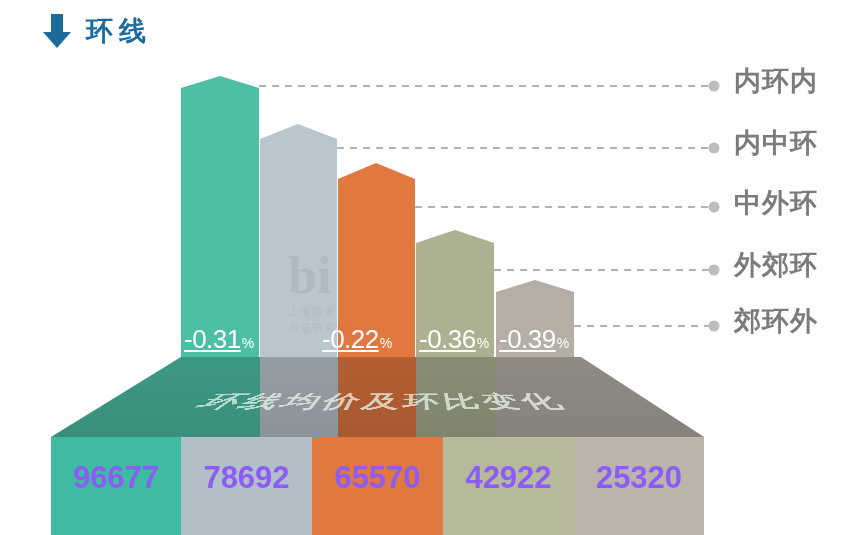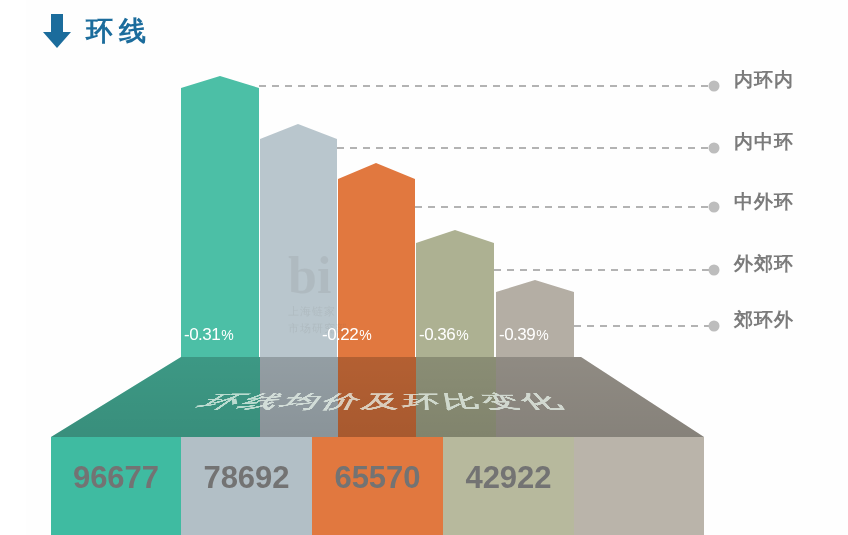--- a/index.html
+++ b/index.html
@@ -60,50 +60,51 @@
   
   .pct {
     position: absolute;
     z-index: 30;
     color: #ffffff;
     white-space: nowrap;
     font-family: "Liberation Sans", "DejaVu Sans", sans-serif;
     line-height: 1;
   }
   .pct .num {
-    font-size: 17px;
+    font-size: 26px;
     font-weight: normal;
     letter-spacing: -0.5px;
+    text-decoration: underline;
   }
   .pct .sym {
     font-size: 14px;
     font-weight: normal;
     margin-left: 1px;
   }
 
   
   .cat-label {
     position: absolute;
     z-index: 30;
     left: 708px;
     color: #7b7b7b;
-    font-size: 19px;
+    font-size: 27px;
     font-weight: bold;
     letter-spacing: 1px;
     white-space: nowrap;
     line-height: 1;
-    font-family: Liberation Sans, sans-serif;
+    font-family: Liberation Mono, monospace;
   }
 
   
   .price {
     position: absolute;
     z-index: 30;
     top: 462px;
-    color: #737373;
+    color: #8b5cf6;
     font-size: 31px;
     font-weight: bold;
     letter-spacing: 0px;
     white-space: nowrap;
     line-height: 1;
     text-align: center;
     font-family: "Liberation Sans", "DejaVu Sans", sans-serif;
   }
 
   
@@ -247,14 +248,15 @@
   <div class="cat-label" style="top:70px;">内环内</div>
   <div class="cat-label" style="top:192px;">中外环</div>
   <div class="cat-label" style="top:132px;">内中环</div>
   <div class="cat-label" style="top:254px;">外郊环</div>
   <div class="cat-label" style="top:310px;">郊环外</div>
 
   <div class="price" style="left:25px;  width:130px;">96677</div>
   <div class="price" style="left:155px; width:131px;">78692</div>
   <div class="price" style="left:286px; width:131px;">65570</div>
   <div class="price" style="left:417px; width:131px;">42922</div>
+  <div class="price" style="left:548px; width:130px;">25320</div>
 
 </div>
 
 </body></html>

